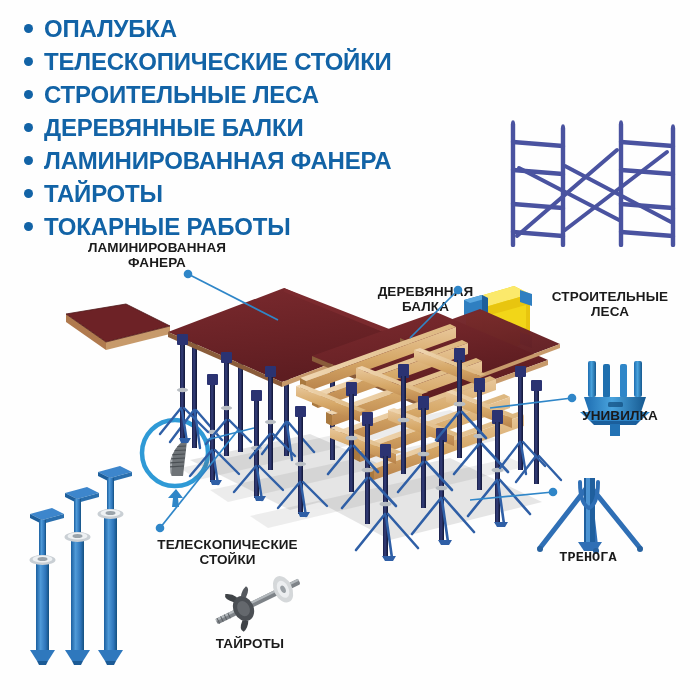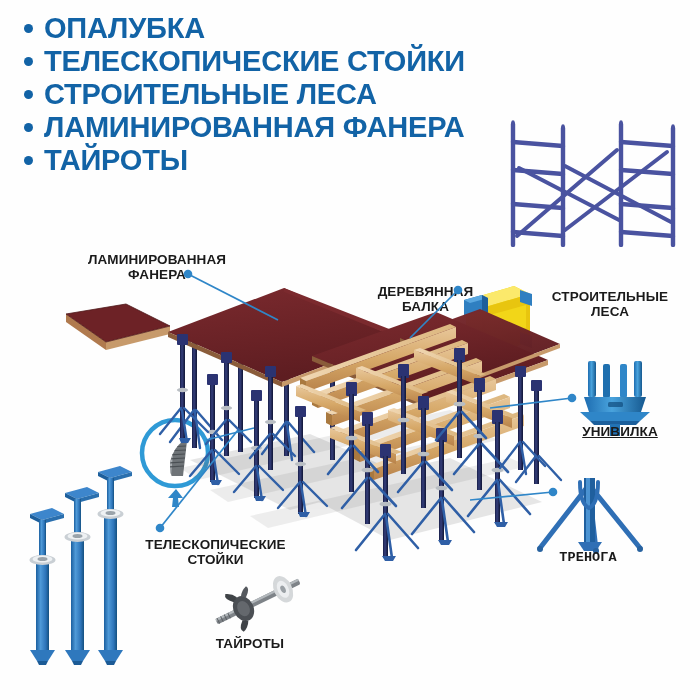--- a/index.html
+++ b/index.html
@@ -12,21 +12,21 @@
   }
   #canvas{position:relative;width:700px;height:700px;overflow:hidden;background:#fefefe;}
 
   
   .bullets{position:absolute;left:24px;top:12px;width:470px;}
   .bline{display:flex;align-items:center;height:33px;}
   .dot{width:9px;height:9px;border-radius:50%;background:#1263a6;flex:0 0 auto;margin-right:11px;}
   .btxt{
     color:#1263a6;
     font-weight:bold;
-    font-size:29px;
+    font-size:24px;
     letter-spacing:-0.2px;
     line-height:1;
     white-space:nowrap;
     font-family:"Liberation Sans","DejaVu Sans",sans-serif;
   }
 
   
   .cap{
     position:absolute;
     color:#1a1a1a;
@@ -58,25 +58,33 @@
     <div class="bline">
       <span class="dot"></span>
       <span class="btxt">ТЕЛЕСКОПИЧЕСКИЕ СТОЙКИ</span>
     </div>
     <div class="bline">
       <span class="dot"></span>
       <span class="btxt">СТРОИТЕЛЬНЫЕ ЛЕСА</span>
     </div>
     <div class="bline">
       <span class="dot"></span>
+      <span class="btxt">ДЕРЕВЯННЫЕ БАЛКИ</span>
+    </div>
+    <div class="bline">
+      <span class="dot"></span>
       <span class="btxt">ЛАМИНИРОВАННАЯ ФАНЕРА</span>
     </div>
     <div class="bline">
       <span class="dot"></span>
       <span class="btxt">ТАЙРОТЫ</span>
+    </div>
+    <div class="bline">
+      <span class="dot"></span>
+      <span class="btxt">ТОКАРНЫЕ РАБОТЫ</span>
     </div>
   </div>
 
   <svg class="art" style="left:495px;top:112px;" width="200" height="135" viewBox="0 0 200 135">
     <g stroke="#4a53a0" stroke-width="4.4" fill="none" stroke-linecap="round">
 
       <line x1="18" y1="12" x2="18" y2="133"></line>
       <line x1="68" y1="16" x2="68" y2="133"></line>
 
       <line x1="18" y1="30" x2="68" y2="34"></line>
@@ -108,21 +116,21 @@
   <div class="cap" style="left:535px;top:289px;width:150px;">СТРОИТЕЛЬНЫЕ
 ЛЕСА</div>
 
   <svg class="art" style="left:58px;top:296px;" width="120" height="70" viewBox="0 0 120 70">
     <polygon points="8,18 68,8 112,30 48,46" fill="#6d2226"></polygon>
     <polygon points="8,18 48,46 48,54 8,26" fill="#b07a4e"></polygon>
     <polygon points="48,46 112,30 112,38 48,54" fill="#c79a6b"></polygon>
     <polygon points="8,18 68,8 112,30 48,46" fill="none" stroke="#4d1618" stroke-width="0.8"></polygon>
   </svg>
 
-  <div class="cap" style="left:62px;top:252px;width:190px;">ЛАМИНИРОВАННАЯ
+  <div class="cap" style="left:62px;top:240px;width:190px;">ЛАМИНИРОВАННАЯ
 ФАНЕРА</div>
 
   <svg class="art" style="left:452px;top:278px;" width="85" height="92" viewBox="0 0 85 92">
 
     <polygon points="14,22 62,8 78,16 78,62 62,70 14,84" fill="#f2d618"></polygon>
     <polygon points="14,22 62,8 78,16 30,30" fill="#fbe96b"></polygon>
     <polygon points="30,30 78,16 78,62 30,76" fill="#e8c50f"></polygon>
 
     <polygon points="34,38 74,27 74,50 34,62" fill="#f2d618"></polygon>
 
@@ -156,21 +164,21 @@
 
     <polygon points="6,39 68,39 63,54 11,54" fill="url(#gFork)"></polygon>
 
     <polygon points="2,54 72,54 62,63 12,63" fill="#2f86c8"></polygon>
     <polygon points="12,63 62,63 58,67 16,67" fill="#1b5f9c"></polygon>
 
     <rect x="32" y="66" width="10" height="12" fill="#2272b4"></rect>
 
     <rect x="30" y="44" width="15" height="5" rx="1.5" fill="#0f4b7d" opacity="0.7"></rect>
   </svg>
-  <div class="cap" style="left:560px;top:424px;width:120px;text-decoration:underline;">УНИВИЛКА</div>
+  <div class="cap" style="left:560px;top:408px;width:120px;">УНИВИЛКА</div>
 
   <svg class="art" style="left:530px;top:472px;" width="120" height="82" viewBox="0 0 120 82">
     <g stroke="#2f6fb5" stroke-width="5" fill="none" stroke-linecap="round">
       <line x1="58" y1="14" x2="10" y2="76"></line>
       <line x1="60" y1="14" x2="110" y2="76"></line>
       <line x1="59" y1="16" x2="66" y2="78"></line>
     </g>
 
     <rect x="54" y="6" width="11" height="66" fill="#1f5f9e"></rect>
     <rect x="56" y="6" width="4" height="66" fill="#4b93d2"></rect>
@@ -248,21 +256,21 @@
         <line x1="30" y1="33" x2="50" y2="32"></line>
         <line x1="30" y1="37" x2="50" y2="36"></line>
         <line x1="31" y1="41" x2="49" y2="40"></line>
         <line x1="31" y1="45" x2="49" y2="44"></line>
         <line x1="32" y1="49" x2="48" y2="48"></line>
         <line x1="32" y1="53" x2="48" y2="52"></line>
       </g>
     </g>
   </svg>
 
-  <div class="cap" style="left:118px;top:537px;width:195px;">ТЕЛЕСКОПИЧЕСКИЕ
+  <div class="cap" style="left:118px;top:537px;width:195px;padding-left:12px;">ТЕЛЕСКОПИЧЕСКИЕ
 СТОЙКИ</div>
 
   <svg class="art" style="left:198px;top:572px;" width="118" height="60" viewBox="0 0 118 60">
 
     <g transform="rotate(-26 59 30)">
       <rect x="14" y="27" width="92" height="6" rx="2" fill="#7e8388"></rect>
       <rect x="14" y="27" width="92" height="2.4" fill="#b3b8bc"></rect>
 
       <g stroke="#5c6064" stroke-width="1">
         <line x1="16" y1="27" x2="16" y2="33"></line>

